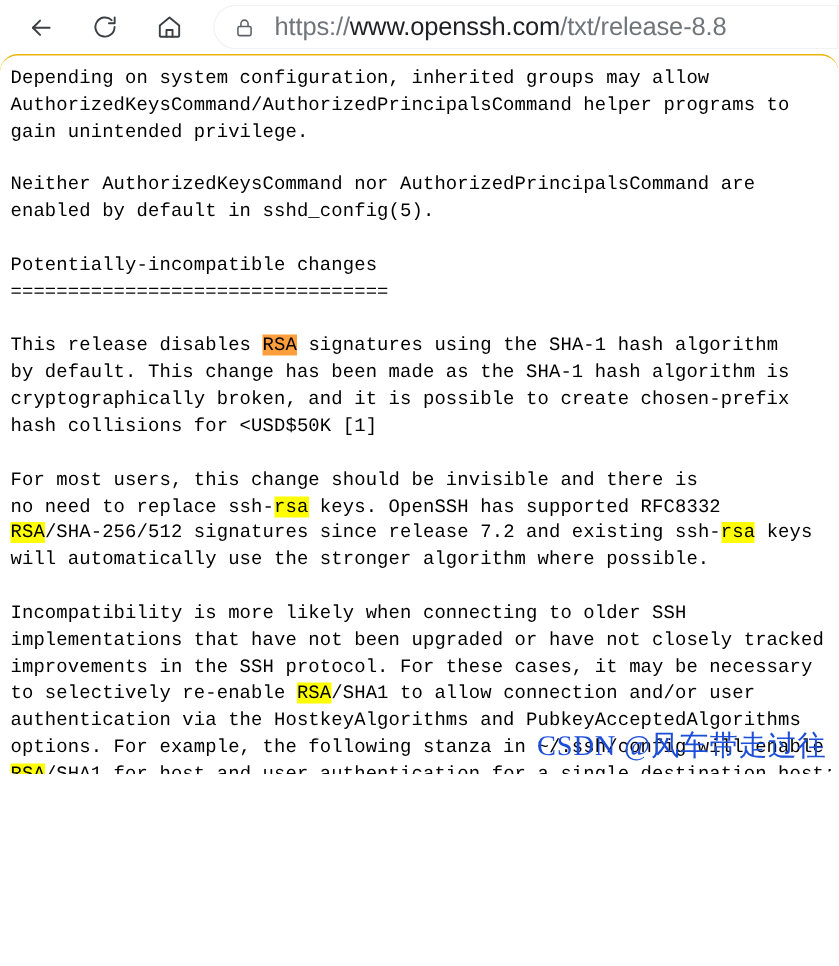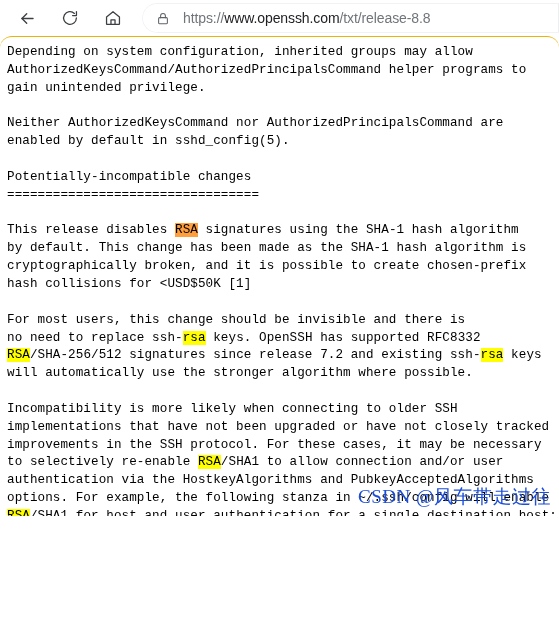--- a/index.html
+++ b/index.html
@@ -83,21 +83,21 @@
     height: 16px;
     margin-left: 13px;
     margin-right: 12px;
     flex: 0 0 auto;
     display: flex;
     align-items: center;
     justify-content: center;
   }
 
   #url-text {
-    font-size: 14px;
+    font-size: 17px;
     letter-spacing: -0.1px;
     white-space: nowrap;
     color: #70757a;
     font-family: "Liberation Sans", sans-serif;
   }
   #url-text .url-host {
     color: #202124;
   }
 
   

